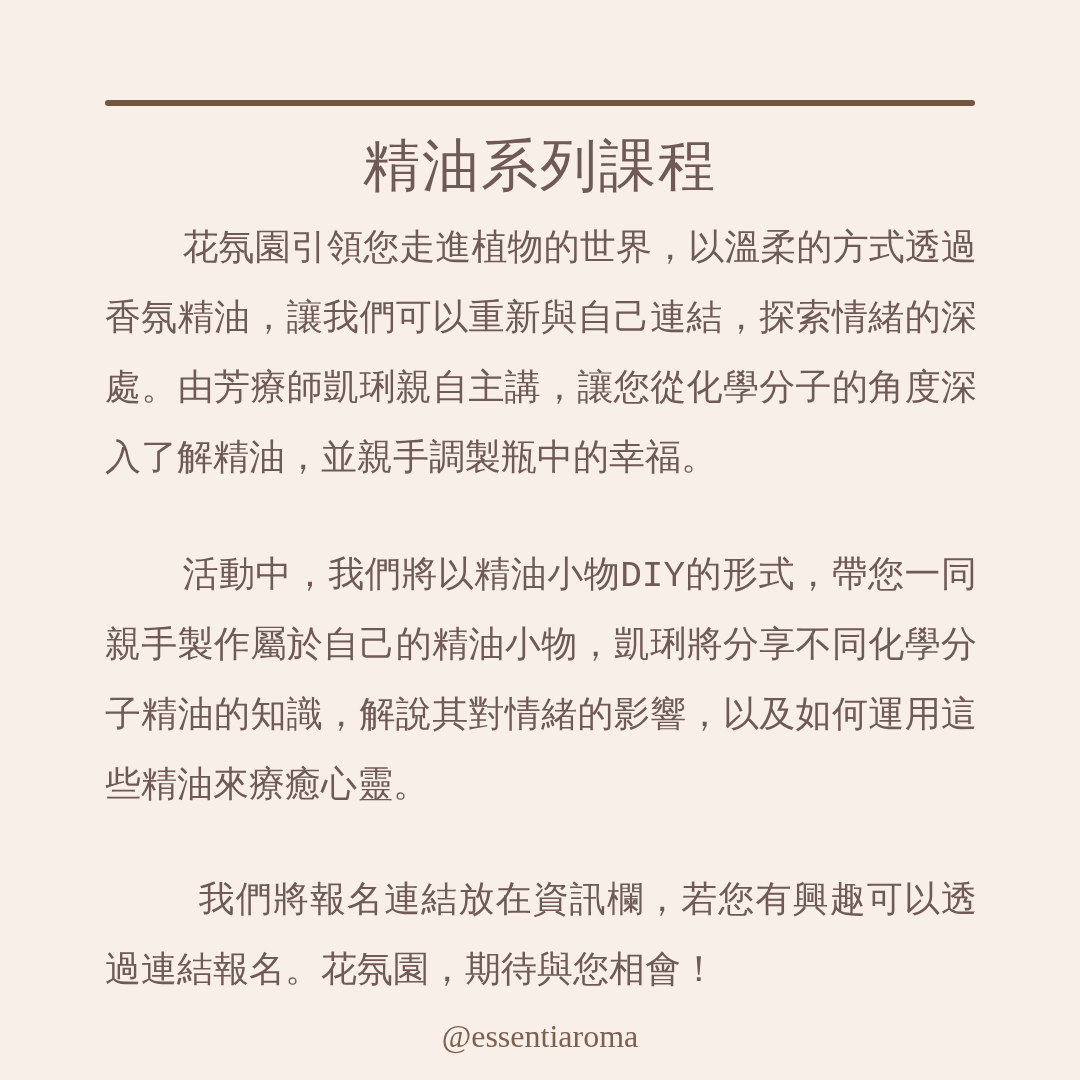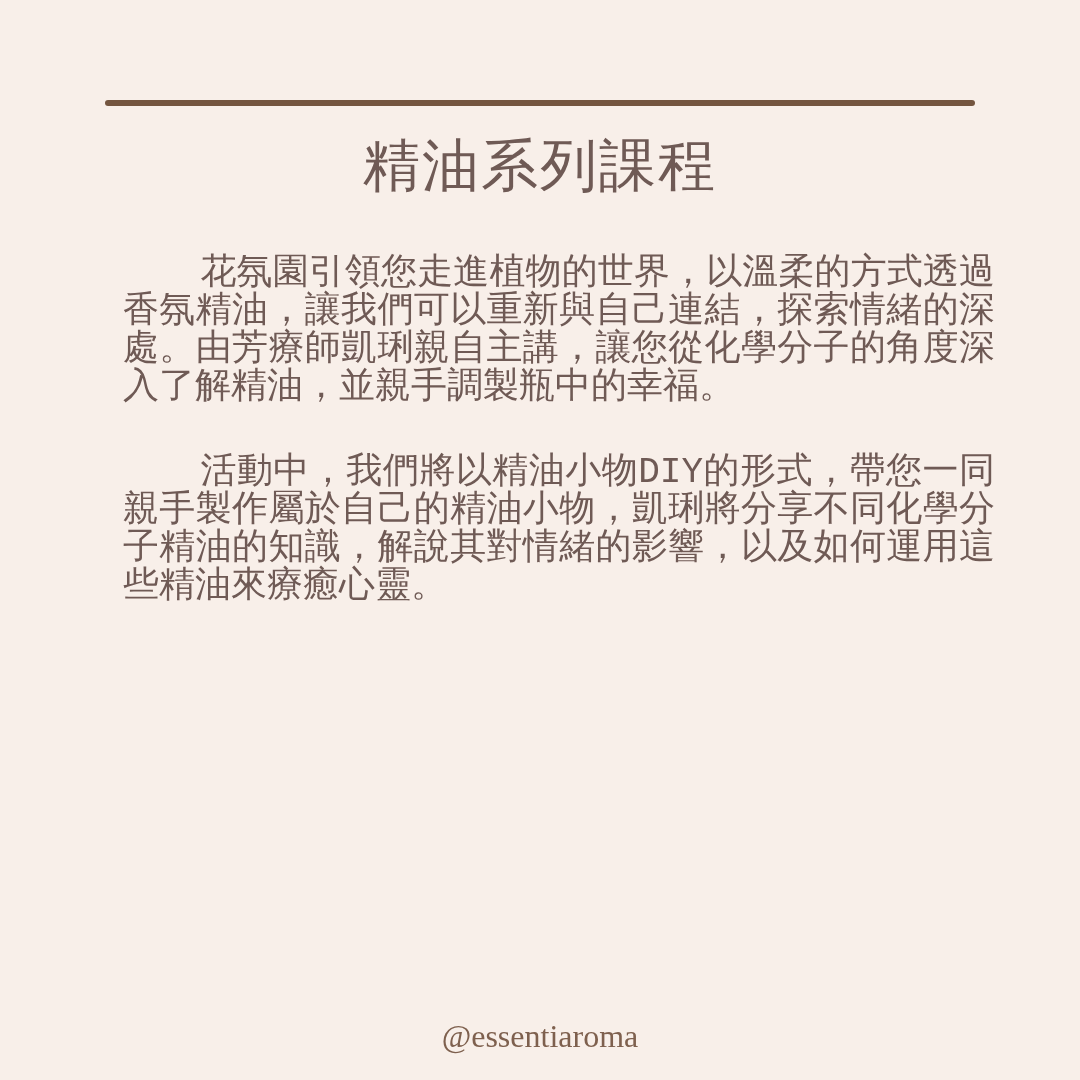--- a/index.html
+++ b/index.html
@@ -28,27 +28,26 @@
     margin: 0;
     text-align: center;
     font-size: 57px;
     font-weight: 400;
     letter-spacing: 2px;
     color: var(--ink, #6f5a55);
   }
   .content {
     position: absolute;
     top: 212px;
-    left: 123px;
+    left: 105px;
     width: 872px;
     font-size: 36px;
-    line-height: 38px;
+    line-height: 70px;
     color: var(--ink, #6f5a55);
     text-align: justify;
-    margin-top: 40px;
   }
   .para { margin: 0; text-indent: 2.15em; }
   .para.gap-after { margin-bottom: 50px; }
   .para.small-gap-after { margin-bottom: 42px; font-family: Liberation Mono, monospace; }
   .para.wide-indent { text-indent: 2.6em; }
   .footer {
     position: absolute;
     top: 1018px;
     left: 0;
     width: 100%;
@@ -61,15 +60,16 @@
 </head>
 <body>
 
 <div class="top-rule"></div>
 
 <h1 class="title">精油系列課程</h1>
 
 <div class="content">
   <p class="para gap-after">花氛園引領您走進植物的世界，以溫柔的方式透過香氛精油，讓我們可以重新與自己連結，探索情緒的深處。由芳療師凱琍親自主講，讓您從化學分子的角度深入了解精油，並親手調製瓶中的幸福。</p>
   <p class="para small-gap-after">活動中，我們將以精油小物DIY的形式，帶您一同親手製作屬於自己的精油小物，凱琍將分享不同化學分子精油的知識，解說其對情緒的影響，以及如何運用這些精油來療癒心靈。</p>
+  <p class="para wide-indent">我們將報名連結放在資訊欄，若您有興趣可以透過連結報名。花氛園，期待與您相會！</p>
 </div>
 
 <div class="footer">@essentiaroma</div>
 
 </body></html>

